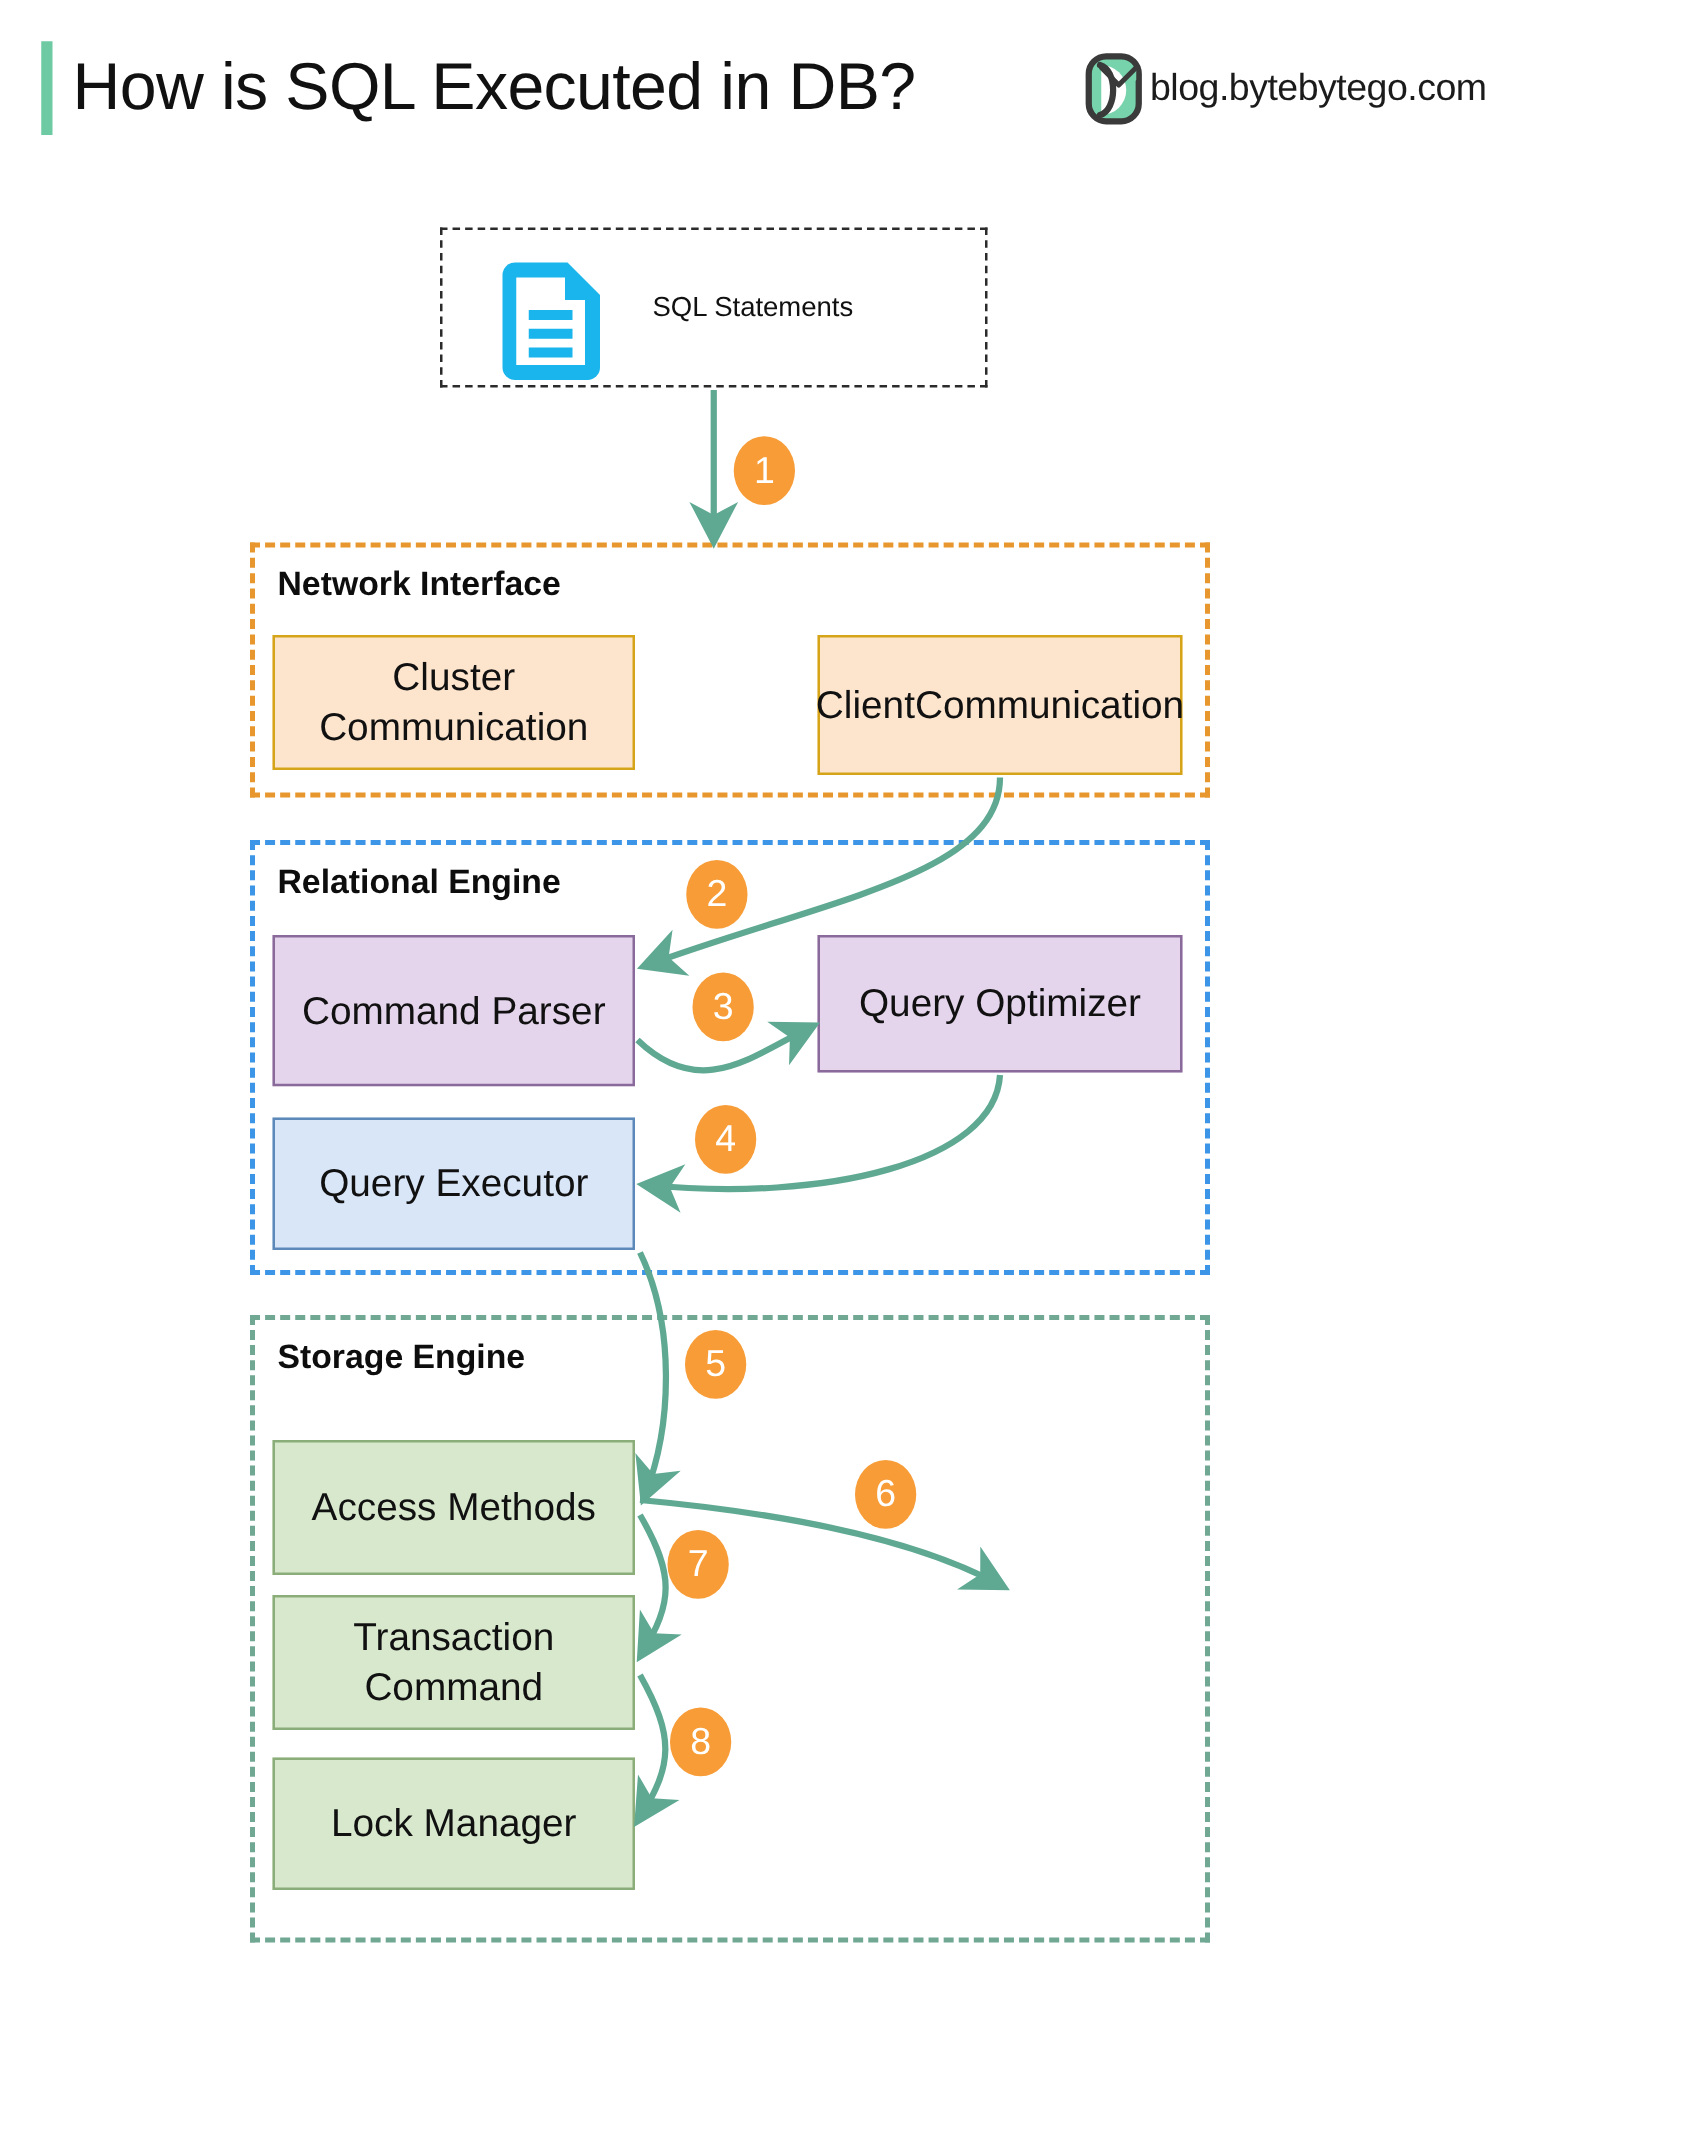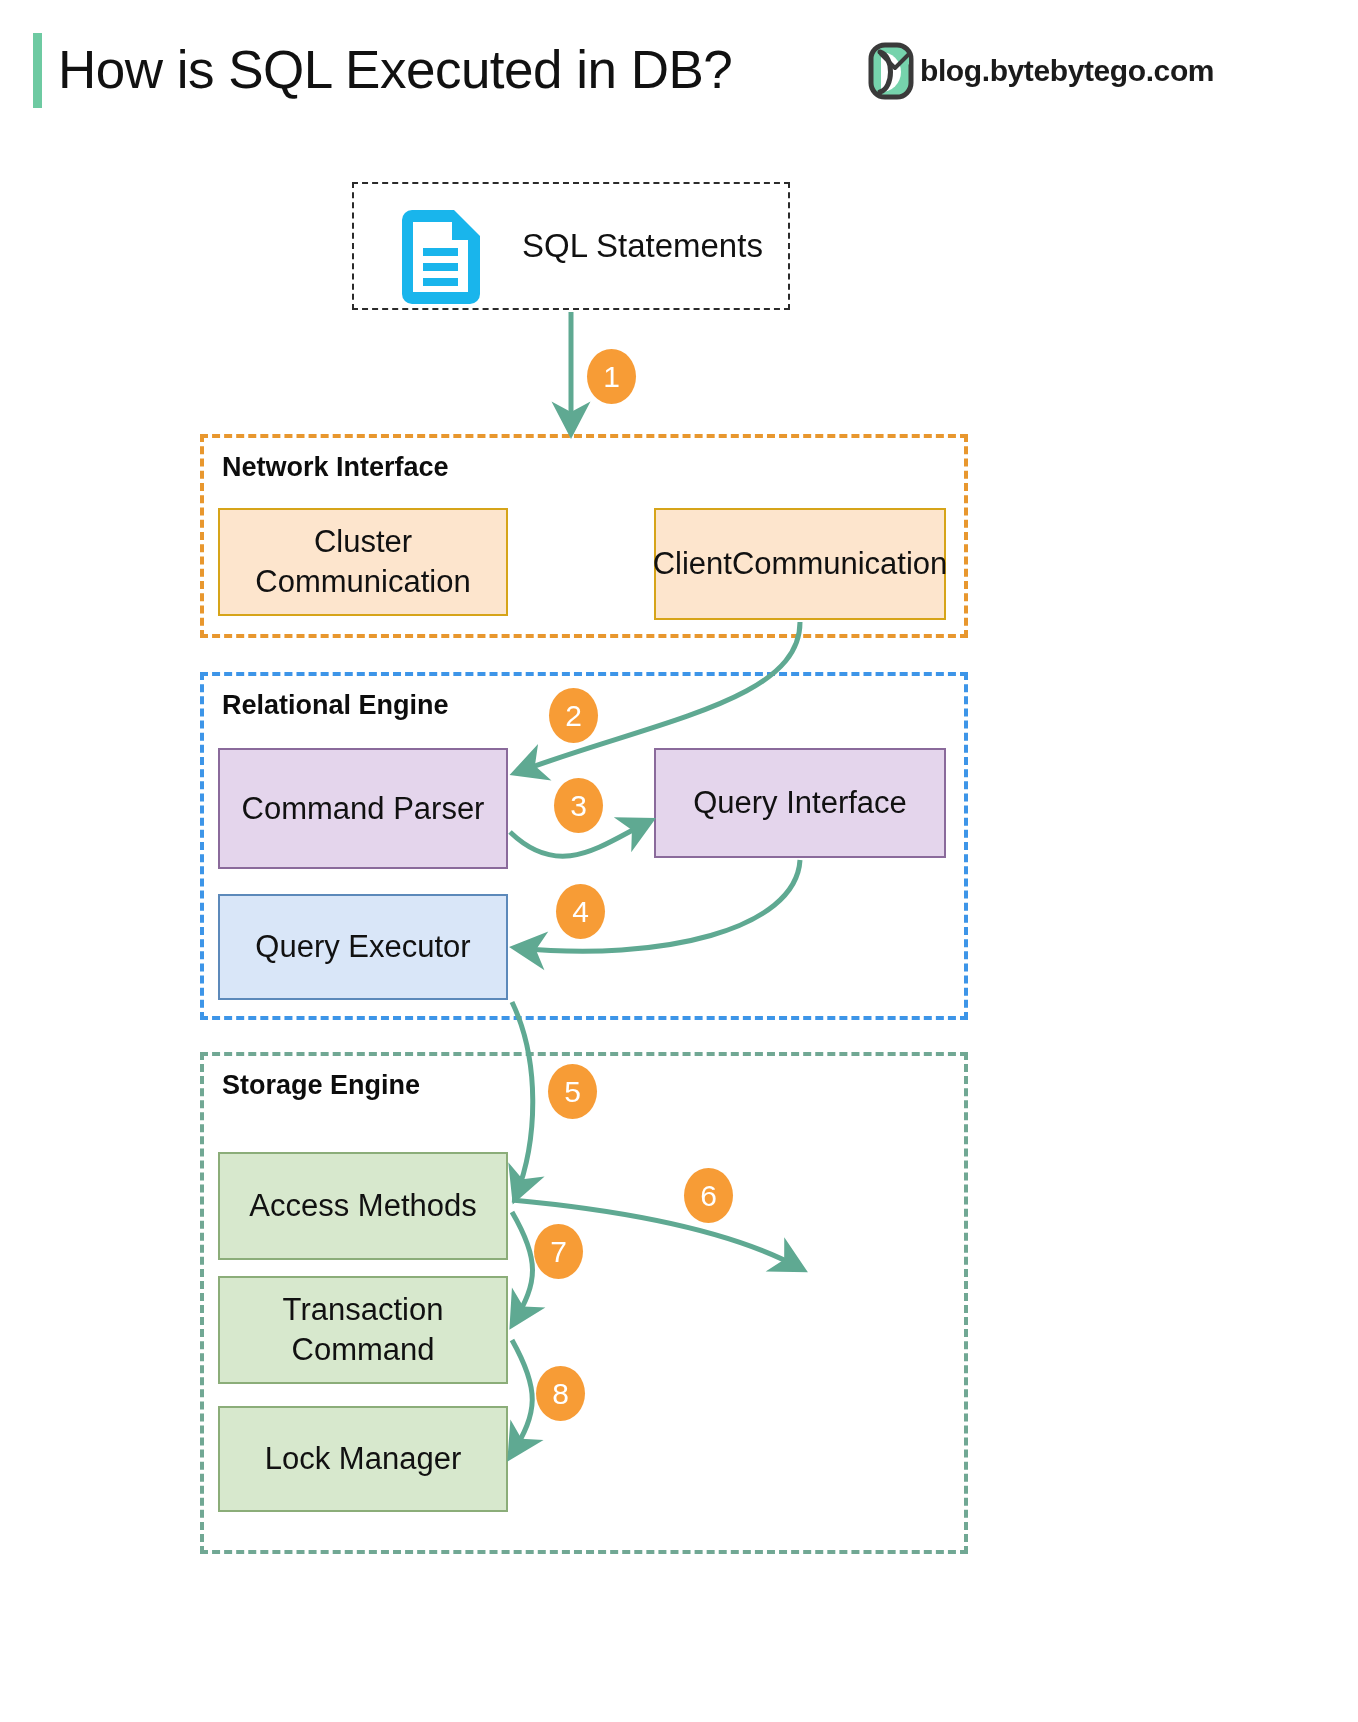--- a/index.html
+++ b/index.html
@@ -19,21 +19,21 @@
   }
   .page-title {
     position: absolute; left: 58px; top: 32px;
     font-size: 53px; line-height: 76px; color: #111111;
     letter-spacing: -0.5px; white-space: nowrap;
   }
   .brand { position: absolute; left: 868px; top: 40px; height: 62px; display: flex; align-items: center; }
   .brand-logo { width: 46px; height: 58px; flex: 0 0 auto; }
   .brand-text {
     margin-left: 6px; font-size: 30px; line-height: 34px;
-    color: #1b1b1b; font-weight: 700; letter-spacing: -0.4px; white-space: nowrap;
+    color: #1b1b1b; font-weight: 400; letter-spacing: -0.4px; white-space: nowrap;
   }
 
   
   .group { position: absolute; border-style: dashed; border-width: 4px; background: transparent; }
   .group-title {
     position: absolute; left: 18px; top: 14px;
     font-size: 27px; font-weight: bold; color: #0d0d0d; white-space: nowrap;
   }
 
   .g-network  { border-color: #e8972e; }
@@ -44,21 +44,21 @@
   .src-box {
     position: absolute;
     border: 2px dashed #2b2b2b;
     background: transparent;
     display: flex; align-items: center;
   }
   .doc-icon { position: absolute; left: 40px; top: 24px; width: 90px; height: 96px; }
   .src-label {
     position: absolute; left: 168px; top: 0; height: 100%;
     display: flex; align-items: center;
-    font-size: 33px; color: #111111; white-space: nowrap;
+    font-size: 22px; color: #111111; white-space: nowrap;
   }
 
   
   .node {
     position: absolute;
     border-width: 2px; border-style: solid;
     display: flex; align-items: center; justify-content: center;
     text-align: center;
     font-size: 31px; line-height: 40px; color: #111111;
     padding: 2px 8px;
@@ -122,21 +122,21 @@
   </div>
   <div class="node n-orange" style="left:654px; top:508px; width:292px; height:112px; ">
     <span>Client</span>
     <span>Communication</span>
   </div>
 
   <div class="group g-relational" style="left:200px; top:672px; width:768px; height:348px;">
     <div class="group-title">Relational Engine</div>
   </div>
   <div class="node n-purple" style="left:218px; top:748px; width:290px; height:121px;">Command Parser</div>
-  <div class="node n-purple" style="left:654px; top:748px; width:292px; height:110px;">Query Interface</div>
+  <div class="node n-purple" style="left:654px; top:748px; width:292px; height:110px;">Query Optimizer</div>
   <div class="node n-blue" style="left:218px; top:894px; width:290px; height:106px;">Query Executor</div>
 
   <div class="group g-storage" style="left:200px; top:1052px; width:768px; height:502px;">
     <div class="group-title">Storage Engine</div>
   </div>
   <div class="node n-green" style="left:218px; top:1152px; width:290px; height:108px;">Access Methods</div>
   <div class="node n-green" style="left:218px; top:1276px; width:290px; height:108px; flex-direction:column;">
     <span>Transaction</span>
     <span>Command</span>
   </div>

